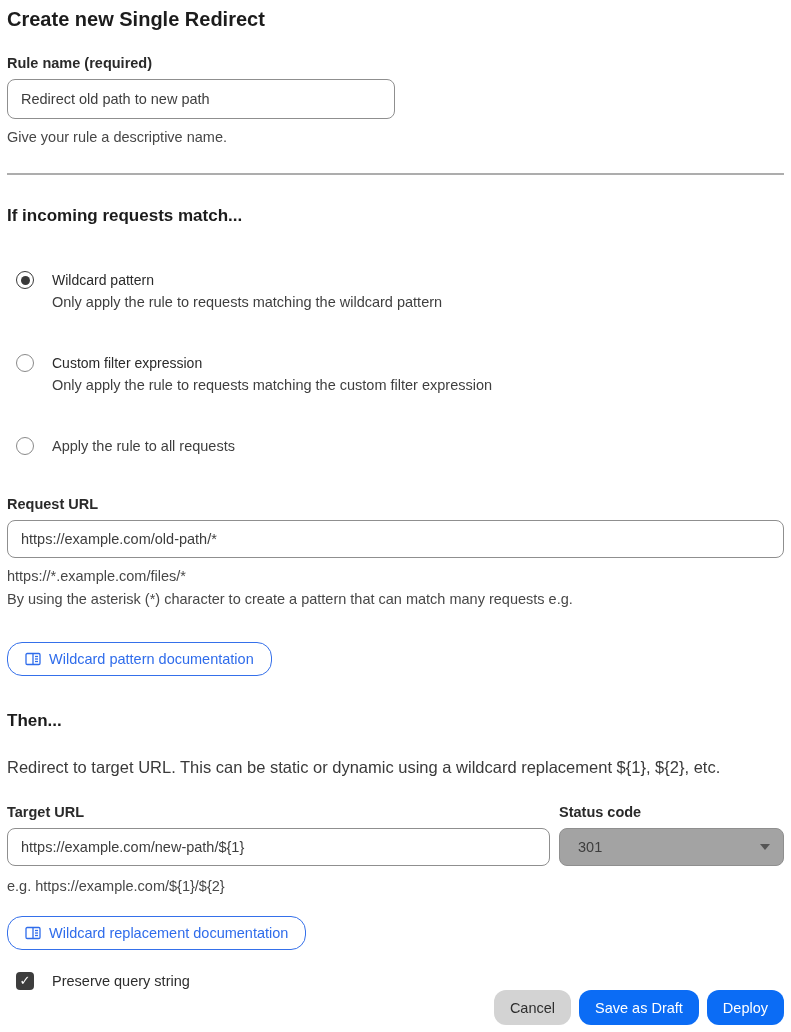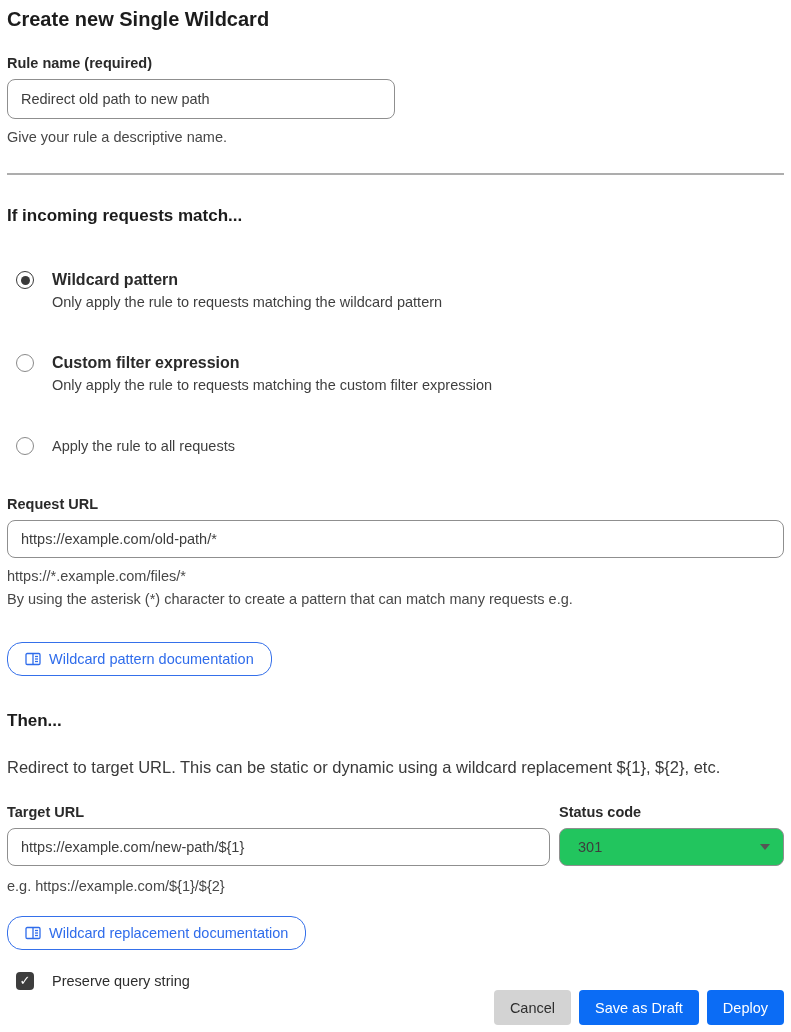--- a/index.html
+++ b/index.html
@@ -76,21 +76,21 @@
   .radio-item.checked .radio-circle::after {
     content: "";
     position: absolute;
     left: 50%; top: 50%;
     width: 9px; height: 9px;
     margin: -4.5px 0 0 -4.5px;
     border-radius: 50%;
     background: #3a3a3a;
   }
   .radio-texts { line-height: 22px; }
-  .radio-label { font-size: 16px; font-weight: 700; color: #2a2a2a; }
+  .radio-label { font-size: 14px; font-weight: 400; color: #2a2a2a; }
   .radio-desc { font-size: 14.5px; color: #3f3f3f; }
   .request-url-block { margin-top: 0px; }
   .request-url-block .field-label { margin-top: 0; }
   .full-input { height: 38px; }
   .helper-multiline span { display: block; }
   .doc-button {
     margin-top: 31px;
     display: inline-flex;
     align-items: center;
     gap: 8px;
@@ -121,21 +121,21 @@
   .select-box {
     display: flex;
     align-items: center;
     justify-content: space-between;
     height: 38px;
     border: 1px solid #8f8f8f;
     border-radius: 8px;
     padding: 0 13px 0 18px;
     font-size: 14.5px;
     color: #3d3d3d;
-    background: #22c55e;
+    background: #a3a3a3;
     cursor: pointer;
   }
   .caret-down {
     width: 0; height: 0;
     border-left: 5px solid transparent;
     border-right: 5px solid transparent;
     border-top: 6px solid #555555;
   }
   .eg-helper { margin-top: 9px; }
   .doc-button-2 { margin-top: 18px; }
@@ -162,34 +162,34 @@
     position: absolute;
     right: 7px;
     bottom: 7px;
     display: flex;
     gap: 8px;
   }
   .btn {
     height: 35px;
     padding: 0 16px;
     border: none;
-    border-radius: 4px;
+    border-radius: 12px;
     font-size: 14.5px;
     font-family: "Liberation Sans", sans-serif;
     cursor: pointer;
   }
   .btn-cancel { background: #d3d3d3; color: #2e2e2e; }
   .btn-primary { background: #0b6cf5; color: #ffffff; }
 </style>
 </head>
 <body>
 
 
 
-<h1 class="page-title">Create new Single Wildcard</h1>
+<h1 class="page-title">Create new Single Redirect</h1>
 
 <div>
   <div class="field-label">Rule name (required)</div>
   <input class="text-input rule-name-input" type="text" value="Redirect old path to new path" style="">
   <div class="helper-text">Give your rule a descriptive name.</div>
 </div>
 
 <hr class="divider">
 
 <h2 class="section-heading match-heading">If incoming requests match...</h2>

